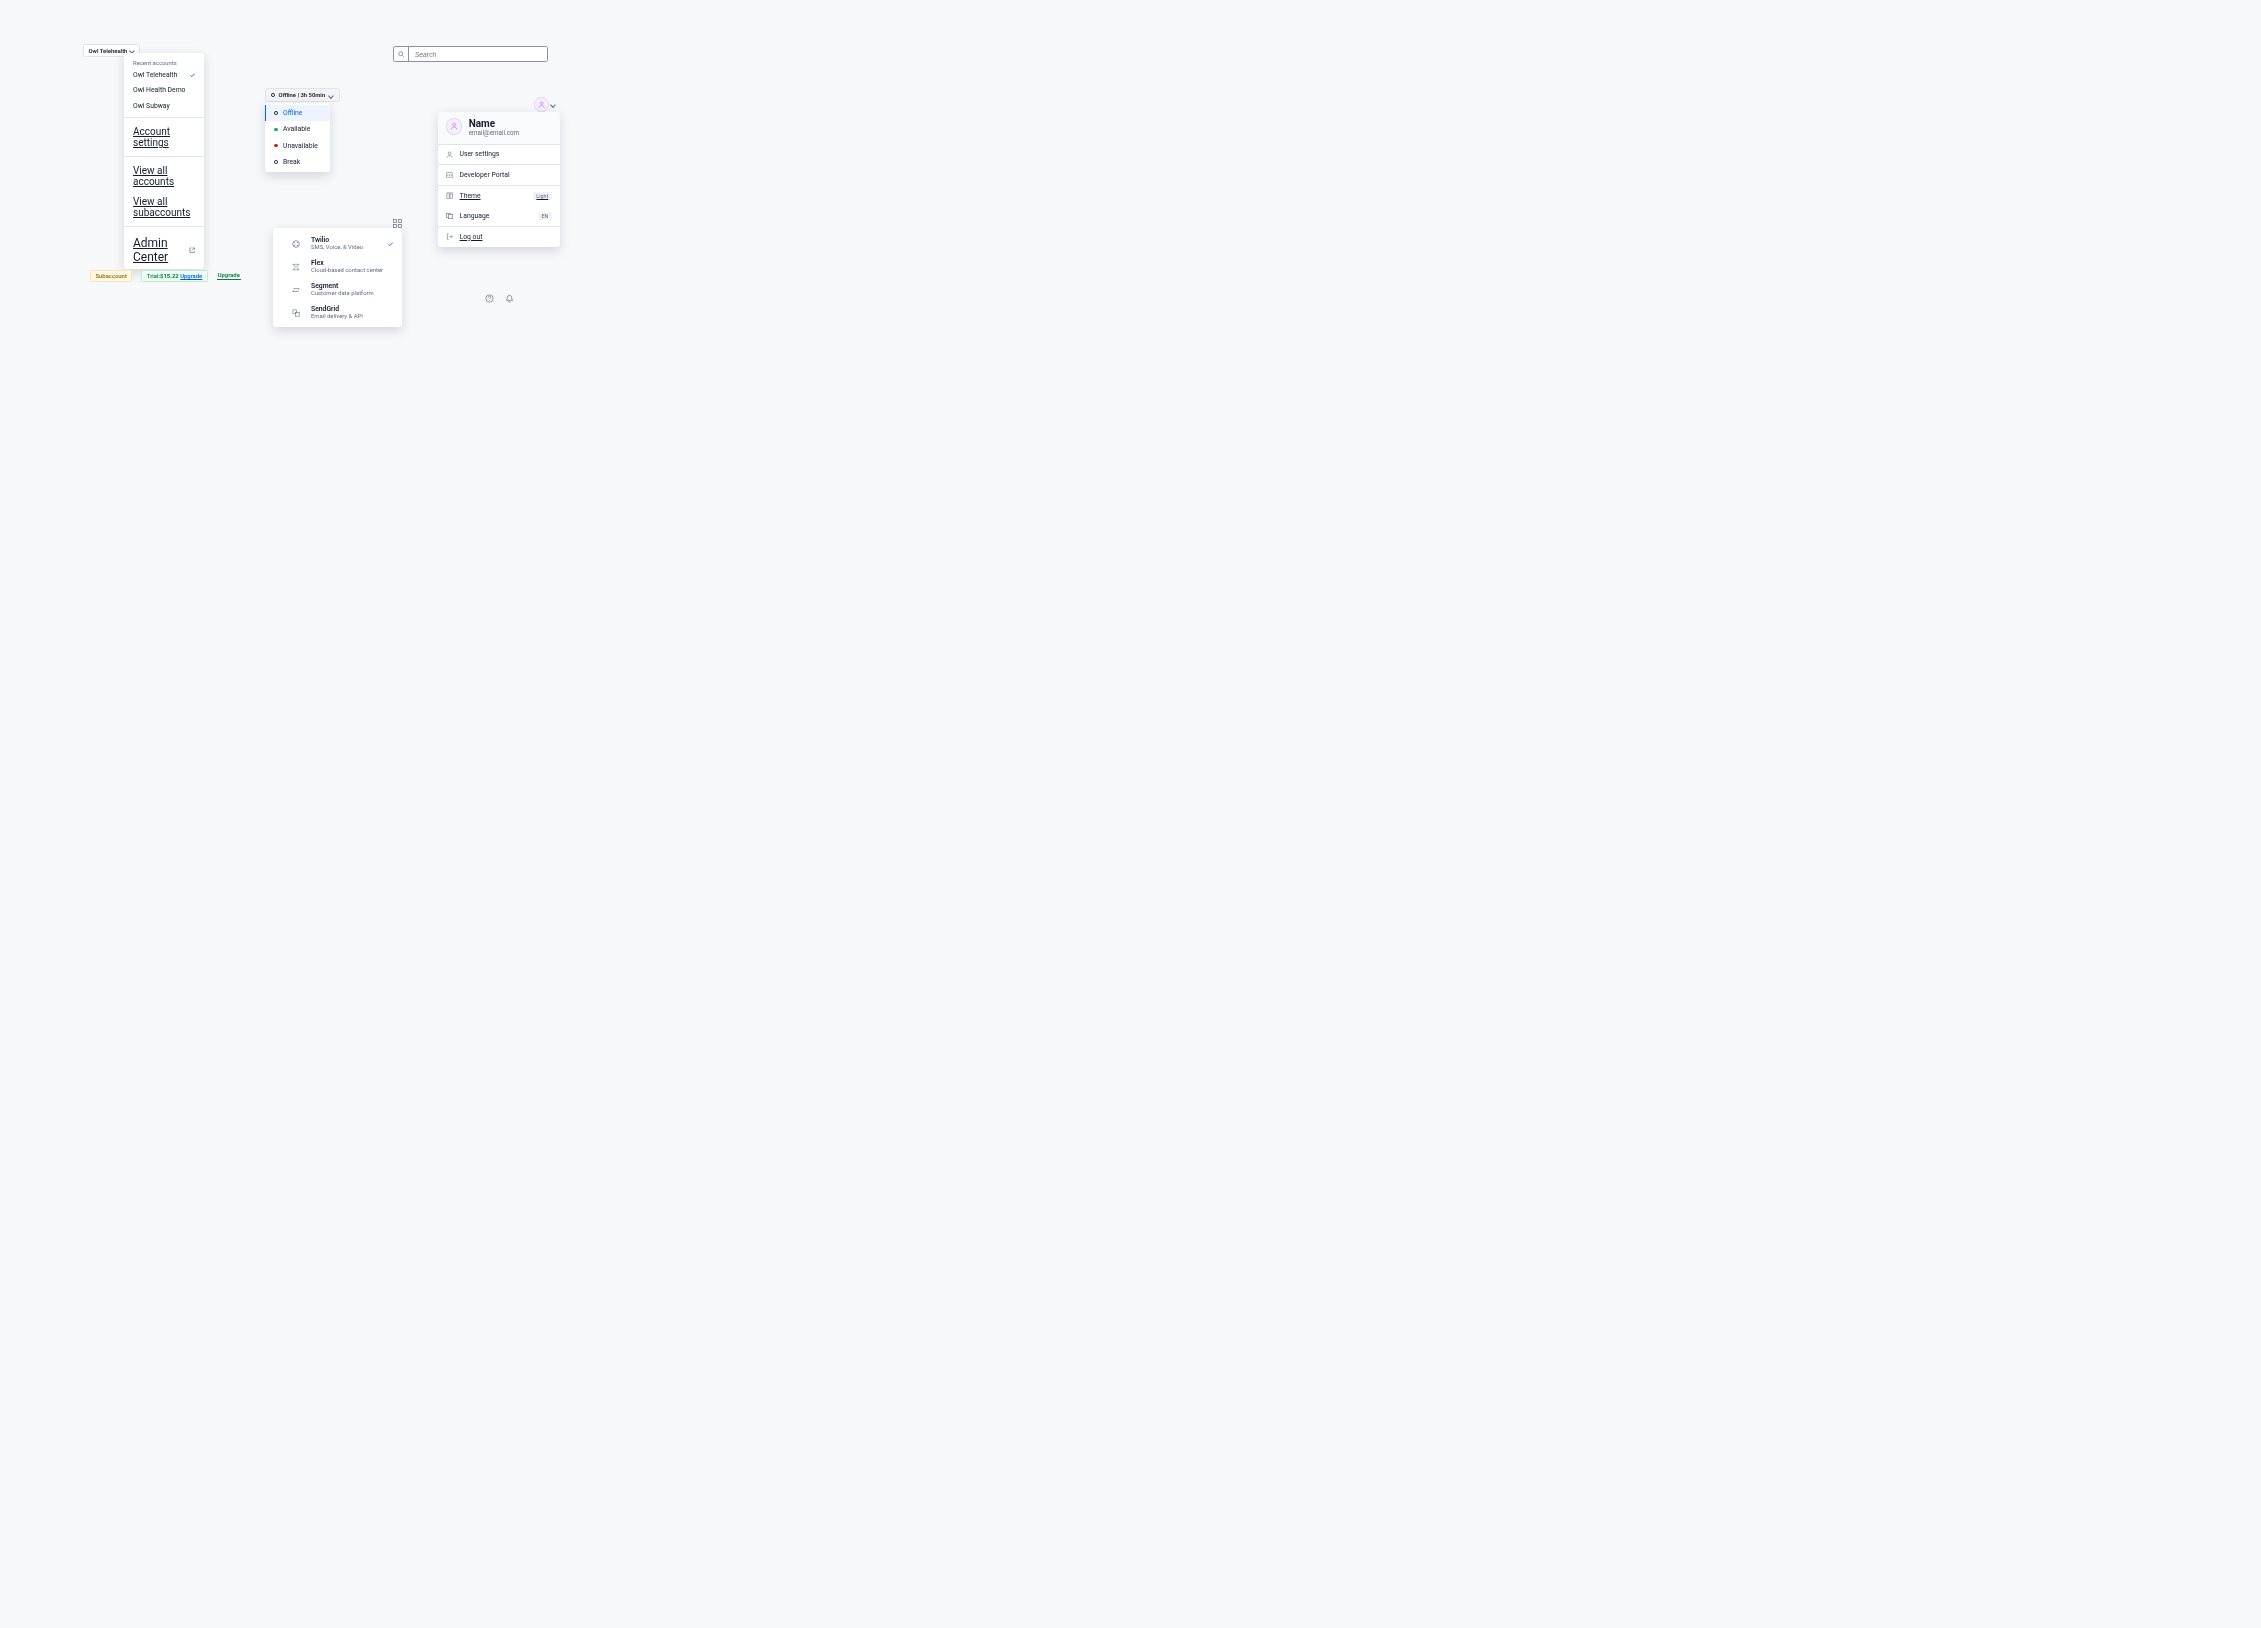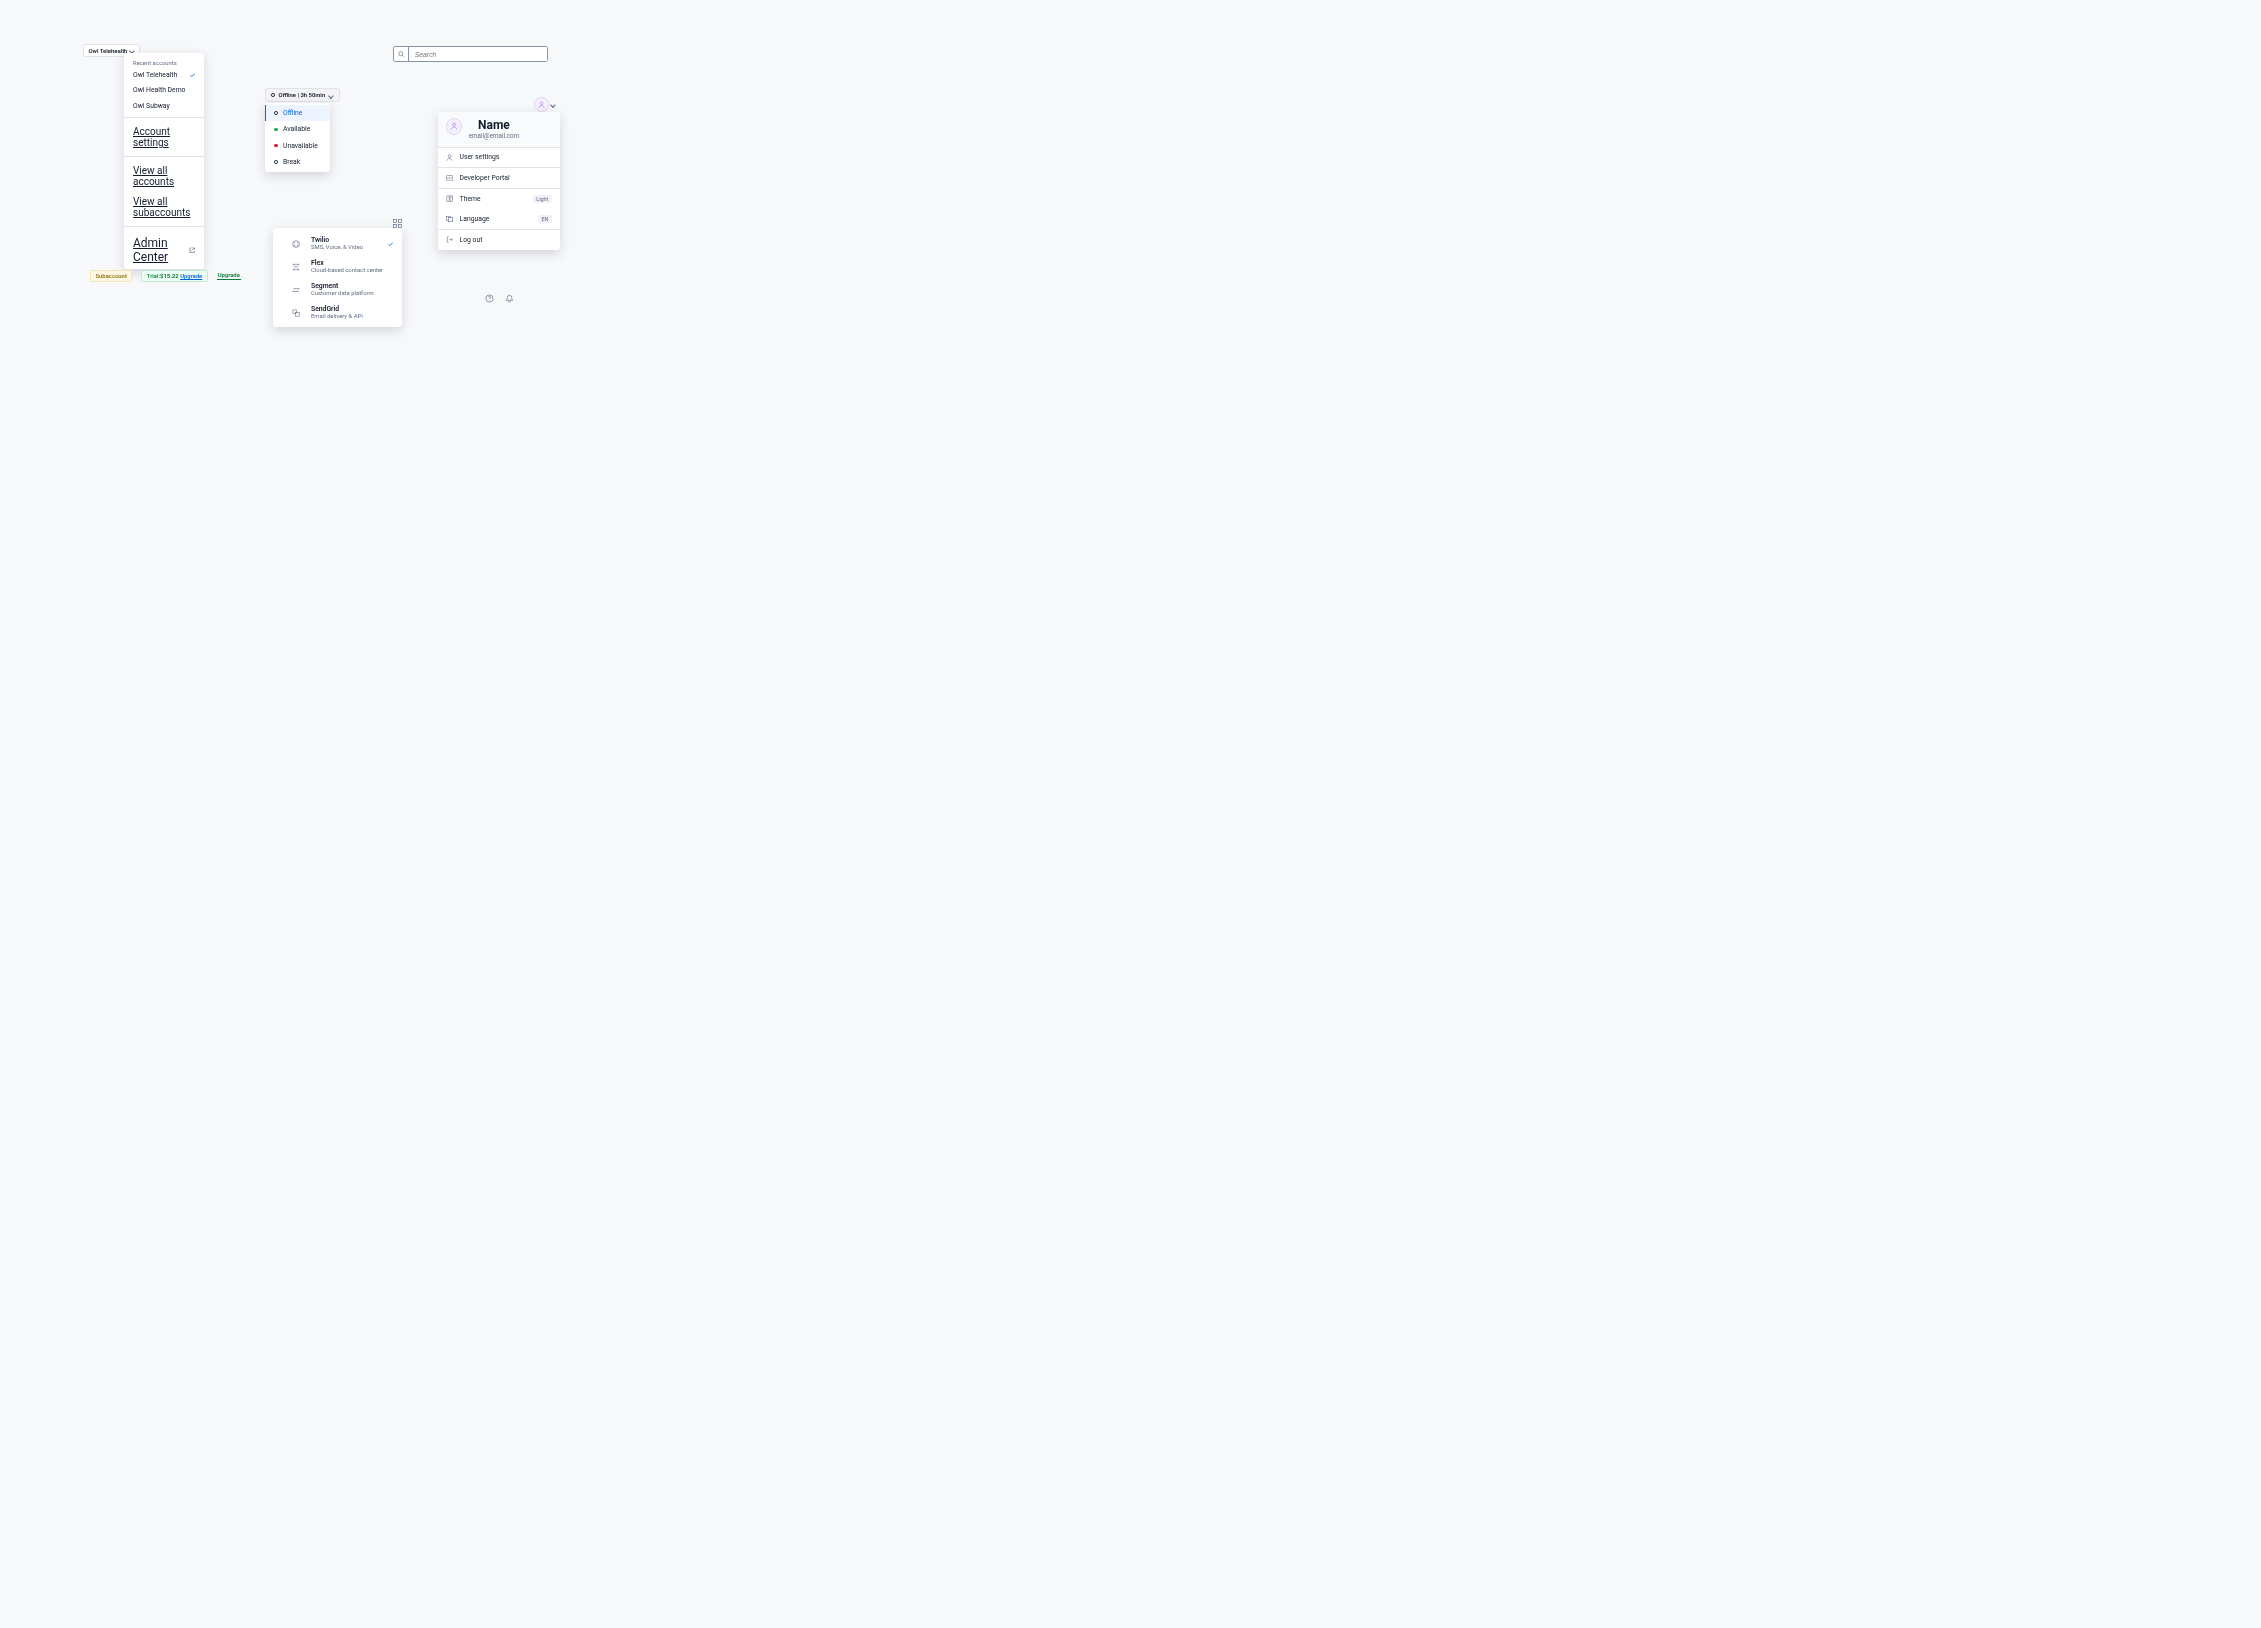--- a/index.html
+++ b/index.html
@@ -191,32 +191,32 @@
   overflow: hidden;
 }
 .user-header {
   display: flex;
   gap: 6.3px;
   padding: 6.3px 8.1px;
   background: #f9fafb;
   border-bottom: 0.5px solid #e1e3ea;
 }
 .user-header .avatar-circle { width: 16.3px; height: 16.3px; }
-.user-name { font-weight: 700; font-size: 12px; text-align: center; }
+.user-name { font-weight: 700; font-size: 10px; }
 .user-email { color: #606b85; font-size: 6.3px; }
 .user-item {
   display: flex;
   align-items: center;
   gap: 6.3px;
   padding: 5.9px 8.1px;
   font-size: 6.8px;
   cursor: pointer;
   border-bottom: 0.5px solid #e1e3ea;
 }
-.user-item.no-border { border-bottom: none; }
+.user-item.no-border { border-bottom: none; text-decoration: underline; }
 .user-item .tag {
   margin-left: auto;
   background: #f1f2f6;
   border-radius: 1.8px;
   padding: 0.9px 3.6px;
   font-size: 5.4px;
   color: #606b85;
 }
 
 

